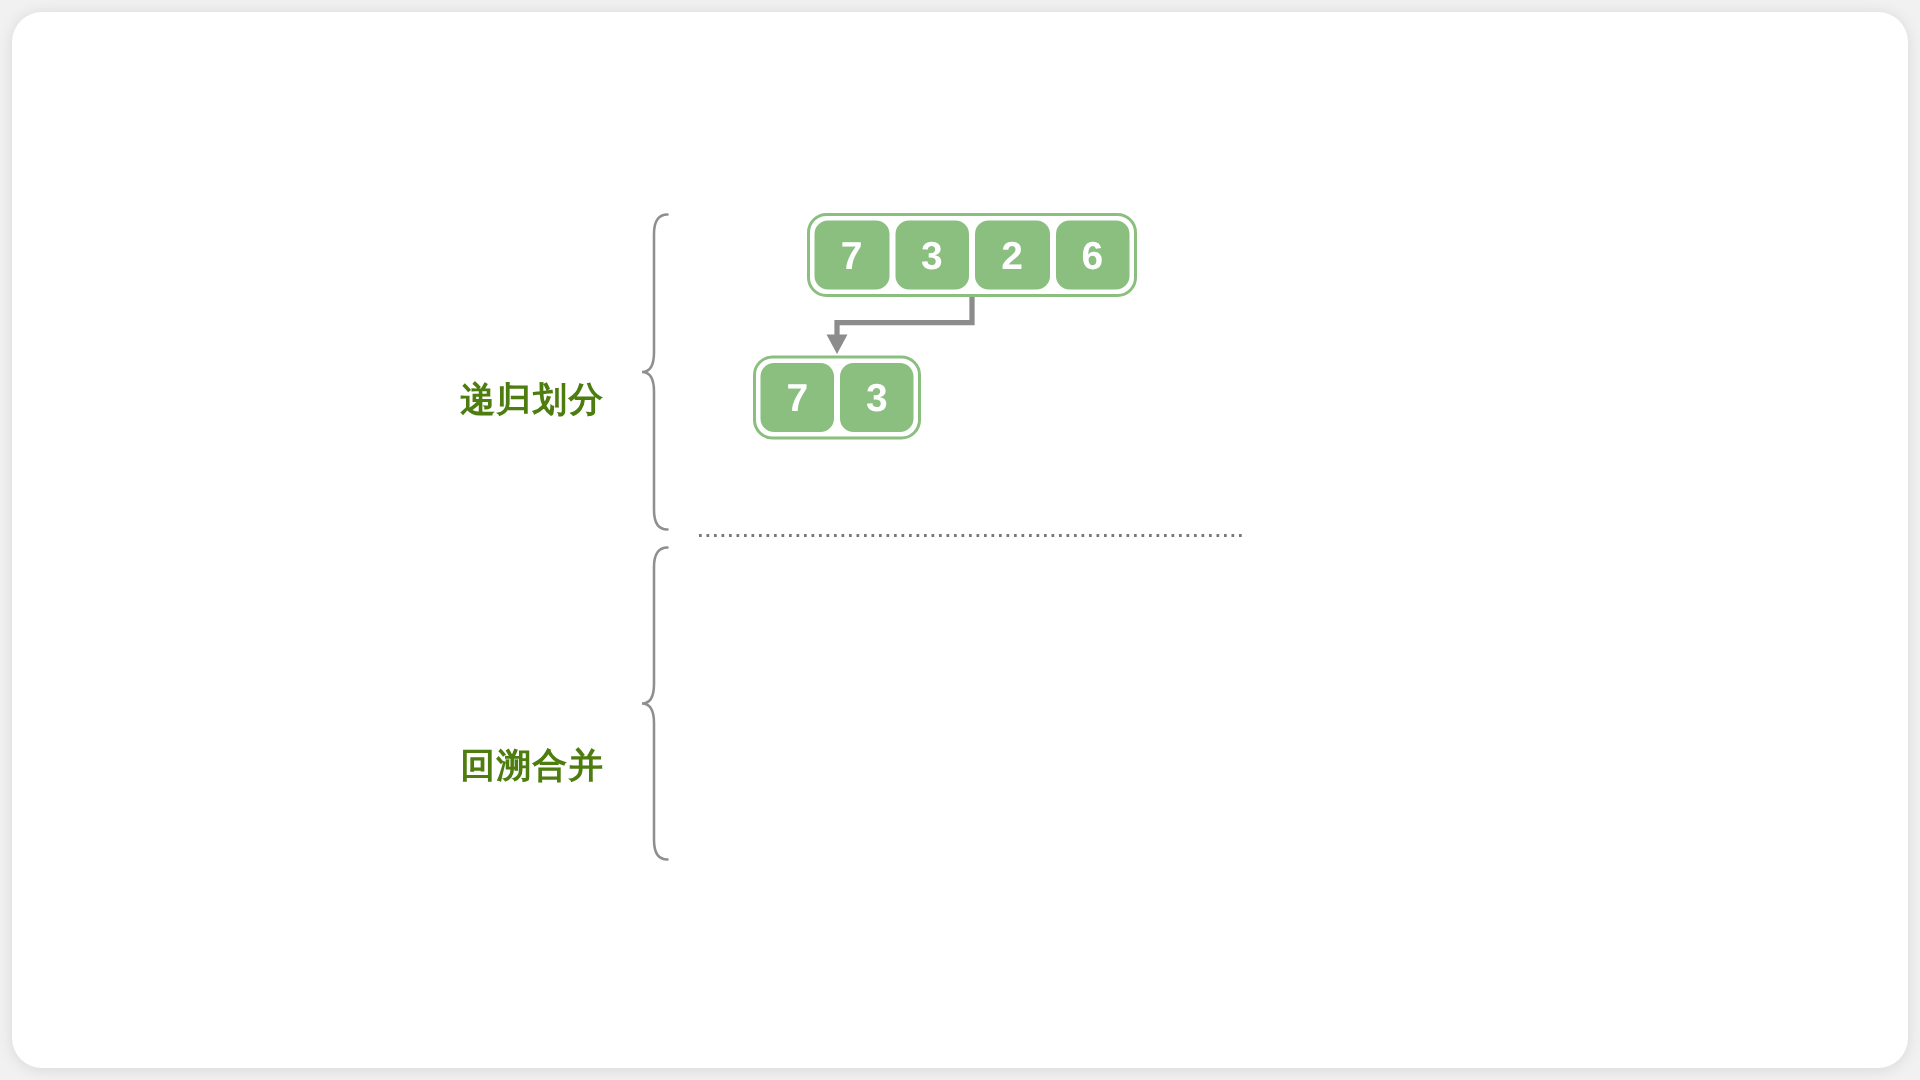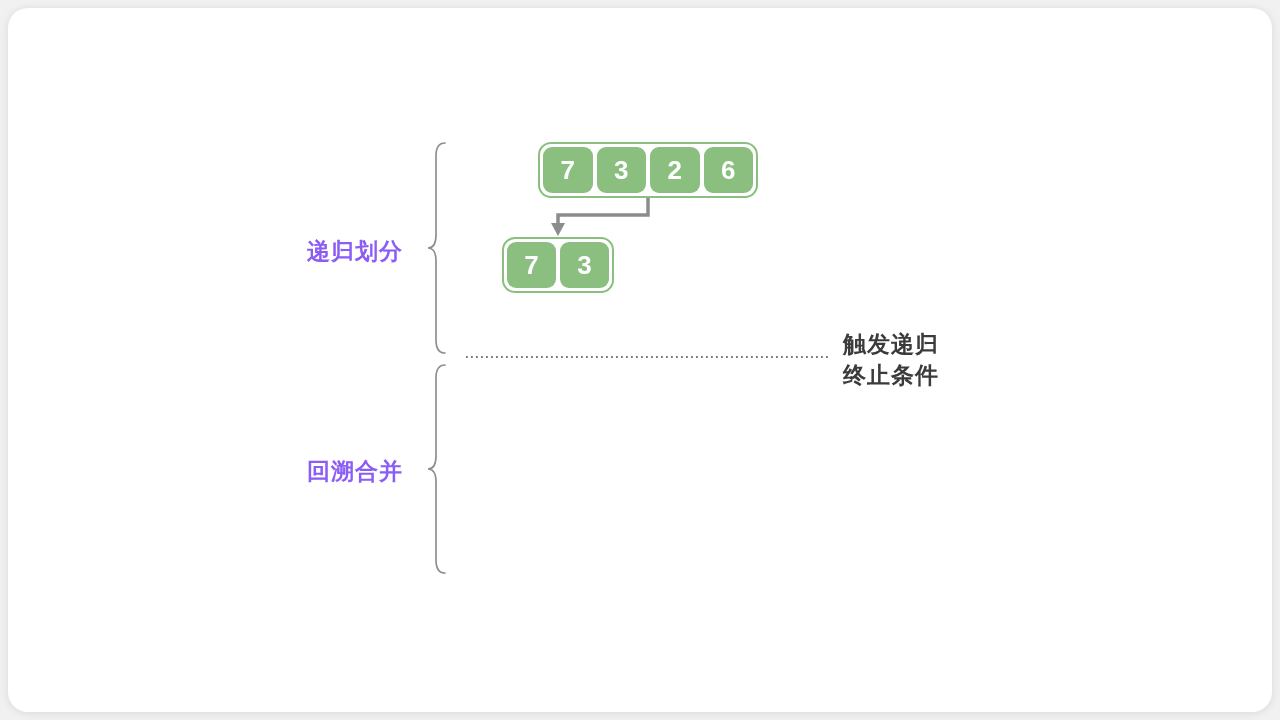--- a/index.html
+++ b/index.html
@@ -25,28 +25,29 @@
   }
   .overlay-svg {
     position: absolute;
     left: 0; top: 0;
     width: 1280px;
     height: 720px;
     pointer-events: none;
   }
   .phase-label {
     position: absolute;
-    color: #8b5cf6;
+    color: #4d7c0f;
     font-size: 23px;
     font-weight: bold;
     white-space: nowrap;
     letter-spacing: 1px;
+    margin-top: 15px;
   }
   .phase-label.p1 { left: 307px; top: 236px; }
-  .phase-label.p2 { left: 307px; top: 456px; }
+  .phase-label.p2 { left: 307px; top: 480px; }
   .annotation {
     position: absolute;
     left: 843px;
     top: 329px;
     color: #3b3b3b;
     font-size: 23px;
     font-weight: bold;
     line-height: 31px;
     white-space: nowrap;
     letter-spacing: 1px;
@@ -101,24 +102,20 @@
     <path d="M648,197 L648,215 L558,215 L558,225" fill="none" stroke="#8c8c8c" stroke-width="3.5"></path>
     <polygon points="551,223 565,223 558,236" fill="#8c8c8c"></polygon>
 
     <line x1="466" y1="357" x2="830" y2="357" stroke="#787878" stroke-width="2" stroke-dasharray="1.8 3.2"></line>
   </svg>
 
   <div class="phase-label p1">递归划分</div>
 
   <div class="phase-label p2">回溯合并</div>
 
-  <div class="annotation">
-    <div>触发递归</div>
-    <div>终止条件</div>
-  </div>
 
   <div class="array-box top-array">
     <div class="cell">7</div>
     <div class="cell">3</div>
     <div class="cell">2</div>
     <div class="cell">6</div>
   </div>
 
   <div class="array-box bottom-array">
     <div class="cell">7</div>

